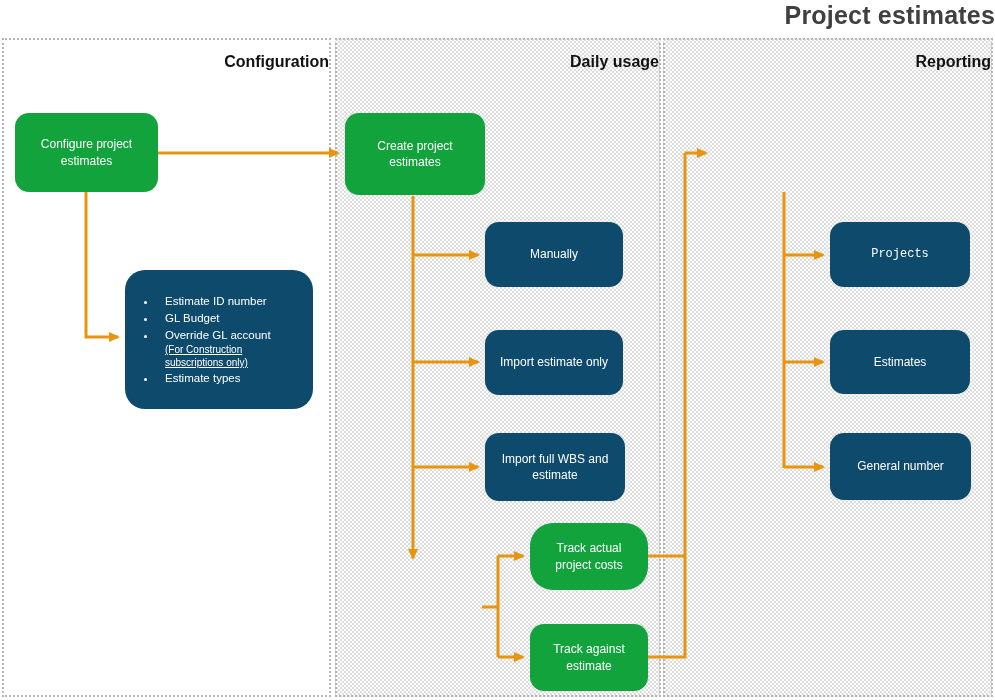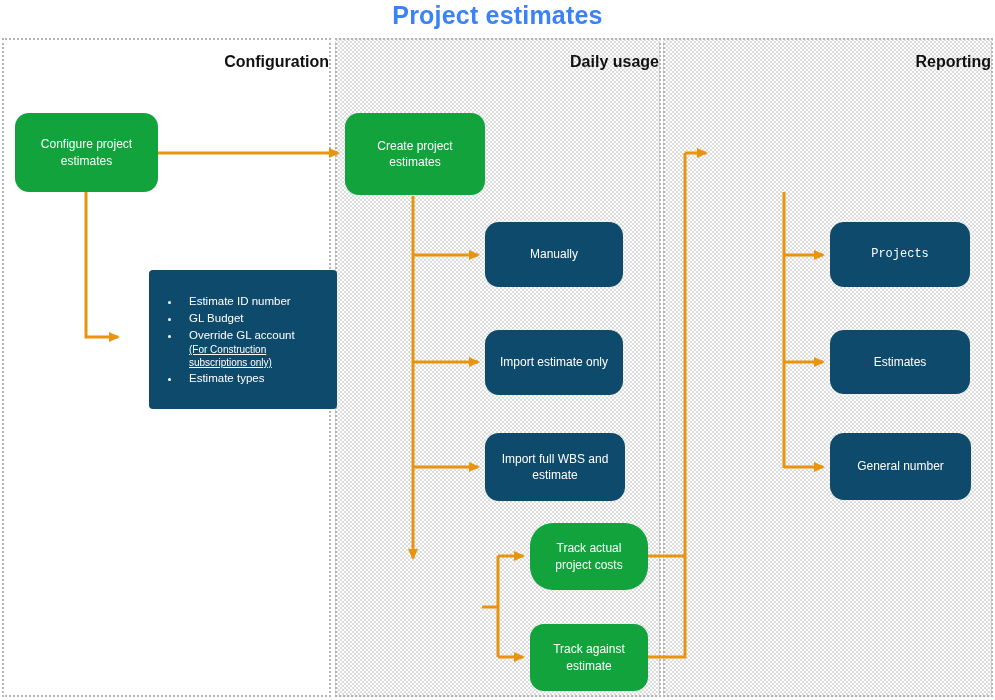--- a/index.html
+++ b/index.html
@@ -6,22 +6,22 @@
     --node-green:#12A33C;
     --node-blue:#0E4A6C;
     --flow-orange:#E8940F;
     --lane-border:#b5b5b5;
   }
   *{box-sizing:border-box;margin:0;padding:0;}
   html,body{width:995px;height:700px;background:#ffffff;overflow:hidden;
     font-family:"Liberation Sans", sans-serif;}
   .stage{position:relative;width:995px;height:700px;}
 
-  .page-title{position:absolute;top:0;left:0;width:995px;text-align:center;
-    font-size:25px;font-weight:800;color:#3b82f6;letter-spacing:.2px;padding-top:1px;}
+  .page-title{position:absolute;top:0;left:0;width:995px;text-align:right;
+    font-size:25px;font-weight:800;color:#404040;letter-spacing:.2px;padding-top:1px;}
 
   .lane{position:absolute;top:38px;height:659px;border:2px dotted var(--lane-border);background:#fff;}
   .lane-dotted{
     background-color:#fff;
     background-image:radial-gradient(#dcdcdc 0.9px, transparent 1.05px),
                      radial-gradient(#dcdcdc 0.9px, transparent 1.05px);
     background-size:4px 4px;background-position:0 0,2px 2px;
   }
   .lane-config{left:2px;width:329px;}
   .lane-daily{left:335px;width:326px;}
@@ -31,22 +31,22 @@
   svg.flows{position:absolute;left:0;top:0;z-index:2;}
   .flow-line{stroke:var(--flow-orange);stroke-width:3;fill:none;}
 
   .node{position:absolute;z-index:3;border-radius:14px;color:#fff;
     display:flex;align-items:center;justify-content:center;text-align:center;
     font-size:12px;font-weight:500;line-height:1.35;padding:6px 10px;}
   .node-green{background:var(--node-green);}
   .node-blue{background:var(--node-blue);}
 
   #n-configure{left:15px;top:113px;width:143px;height:79px;}
-  #n-bullets{left:125px;top:270px;width:188px;height:139px;border-radius:4px;
-    align-items:center;justify-content:flex-start;text-align:left;padding:10px 14px 10px 18px;margin-left:24px;}
+  #n-bullets{left:125px;top:270px;width:188px;height:139px;border-radius:20px;
+    align-items:center;justify-content:flex-start;text-align:left;padding:10px 14px 10px 18px;}
   #n-create{left:345px;top:113px;width:140px;height:82px;}
   #n-manually{left:485px;top:222px;width:138px;height:65px;}
   #n-import-est{left:485px;top:330px;width:138px;height:65px;}
   #n-import-wbs{left:485px;top:433px;width:140px;height:68px;}
   #n-post{left:342px;top:565px;width:140px;height:85px;}
   #n-track-actual{left:530px;top:523px;width:118px;height:67px;border-radius:23px;}
   #n-track-against{left:530px;top:624px;width:118px;height:67px;}
   #n-report{left:713px;top:113px;width:142px;height:79px;}
   #n-projects{left:830px;top:222px;width:140px;height:65px;font-family:Liberation Mono, monospace;}
   #n-estimates{left:830px;top:330px;width:140px;height:64px;}

